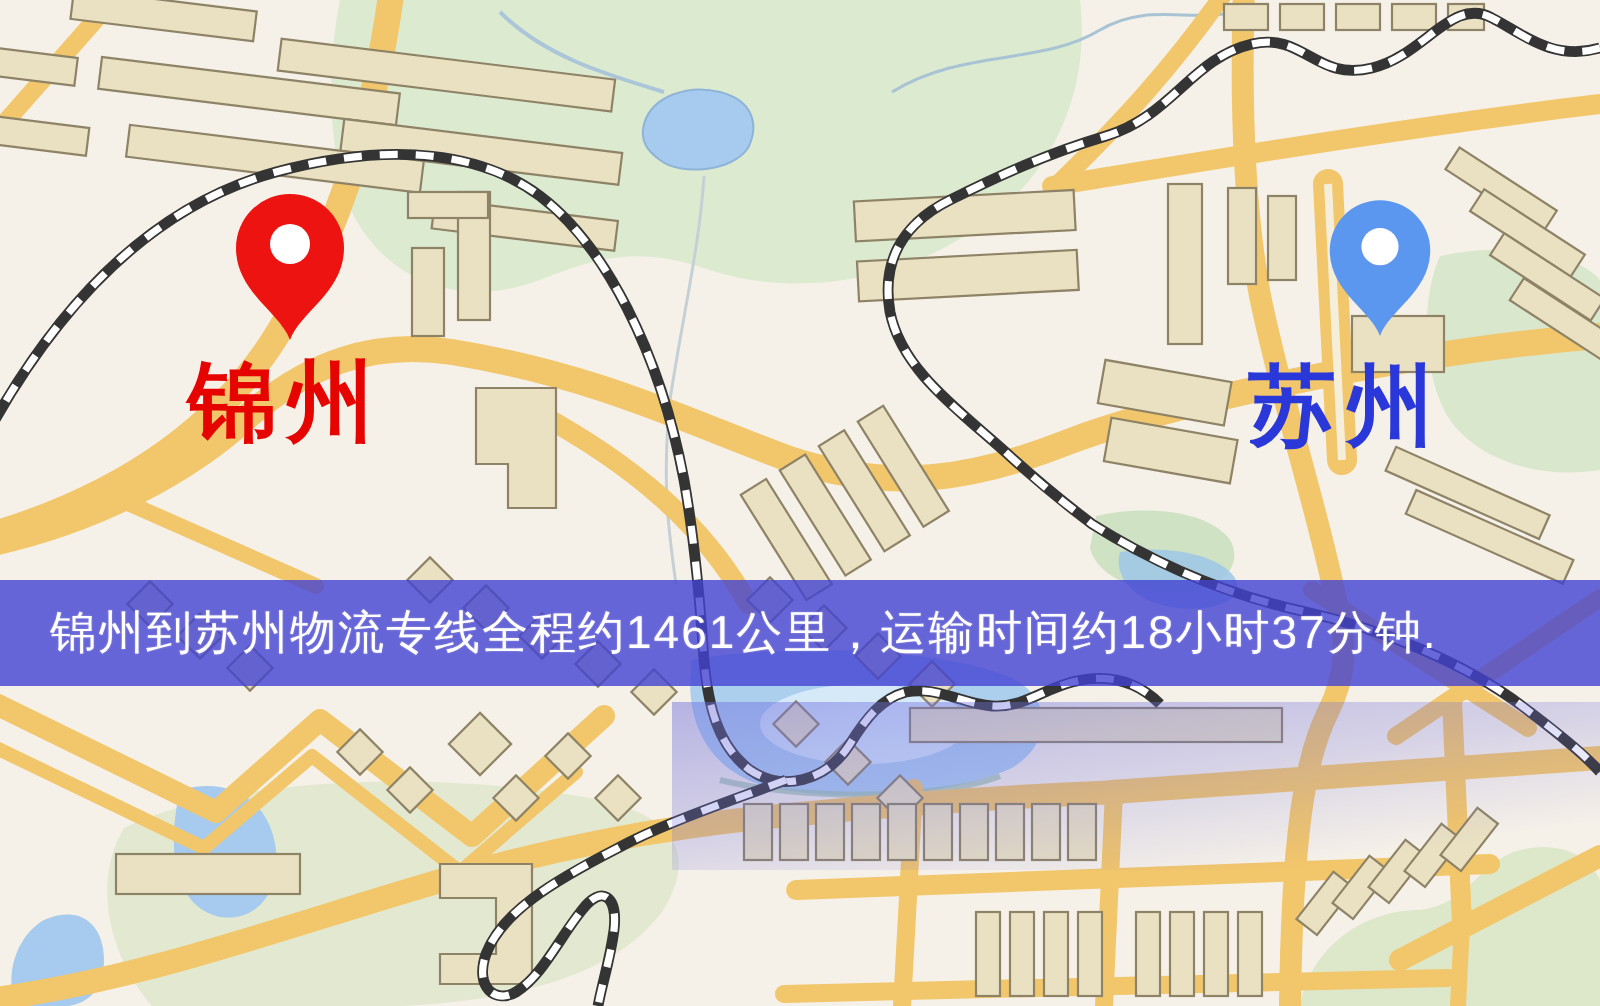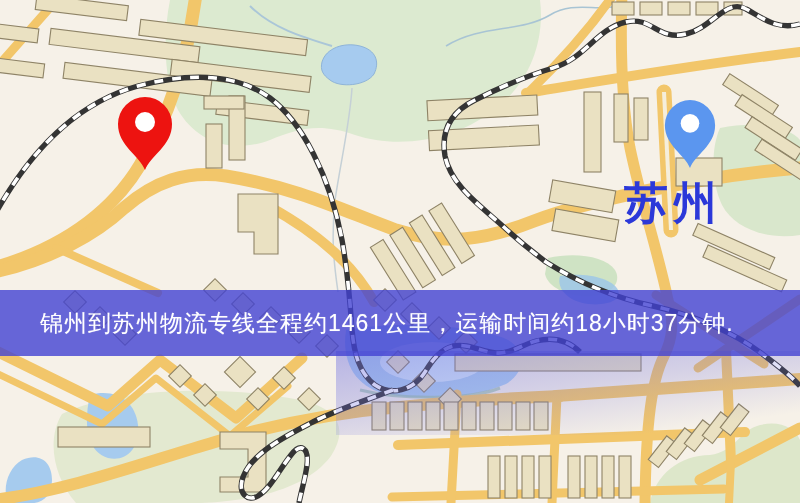--- a/index.html
+++ b/index.html
@@ -7,24 +7,24 @@
     position:relative;width:800px;height:503px;overflow:hidden;
     font-family:"Liberation Sans","DejaVu Sans",sans-serif;
     background:#f6f1e8;
   }
   .map-svg{position:absolute;left:0;top:0;width:800px;height:503px;}
   .bld rect,.bld path{fill:#eae1c2;stroke:#8e8366;stroke-width:1.1;}
   .road{fill:none;stroke:#f2c66a;stroke-linecap:round;stroke-linejoin:round;}
   .rail-base{fill:none;stroke:#343434;stroke-width:5.4;}
   .rail-dash{fill:none;stroke:#ffffff;stroke-width:3.6;stroke-dasharray:9 9;}
   .banner{
-    position:absolute;left:0;top:290px;width:800px;height:66px;
+    position:absolute;left:0;top:290px;width:800px;height:53px;
     background:rgba(66,66,210,0.80);
     display:flex;align-items:center;
-    box-sizing:border-box;padding-left:40px;
+    box-sizing:border-box;padding-left:25px;
   }
   .banner-text{
     color:#ffffff;font-size:23px;letter-spacing:1px;white-space:nowrap;
     text-shadow:0 0 1px rgba(255,255,255,.4);
   }
   .wash{
     position:absolute;left:336px;top:351px;width:464px;height:84px;
     background:linear-gradient(172deg,rgba(112,112,224,.48) 0%,rgba(112,112,224,.25) 45%,rgba(112,112,224,0) 85%);
     pointer-events:none;
   }
@@ -210,15 +210,16 @@
       <circle cx="0" cy="-48" r="10" fill="#ffffff"></circle>
     </g>
   </svg>
 
   <div class="wash"></div>
 
   <div class="banner">
     <span class="banner-text">锦州到苏州物流专线全程约1461公里，运输时间约18小时37分钟.</span>
   </div>
 
+  <div class="city-label label-origin">锦州</div>
   <div class="city-label label-dest">苏州</div>
 
 </div>
 
 </body></html>

